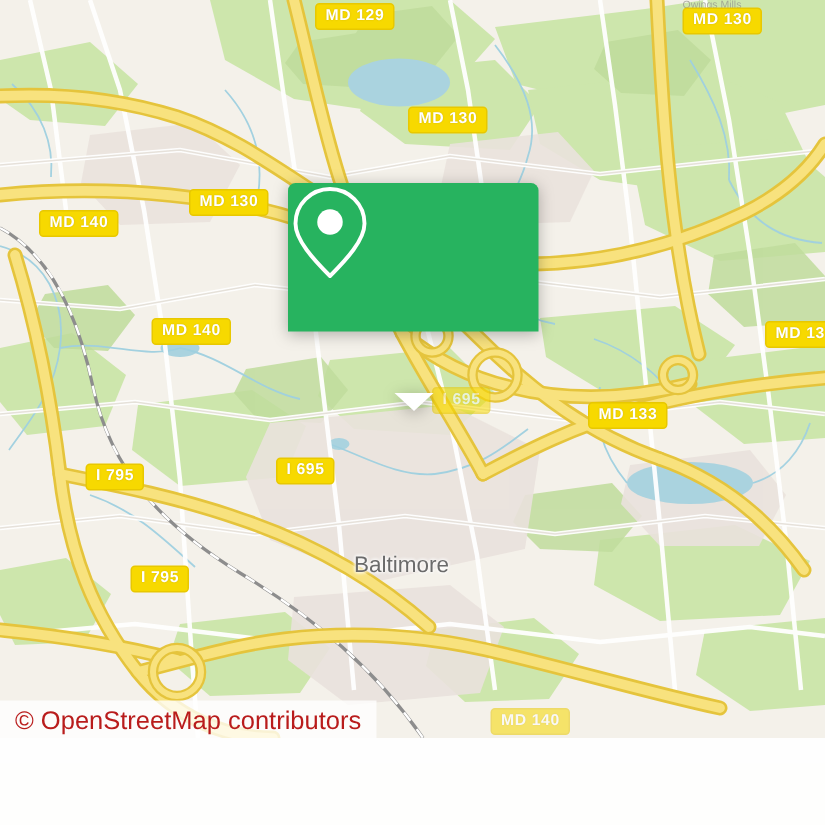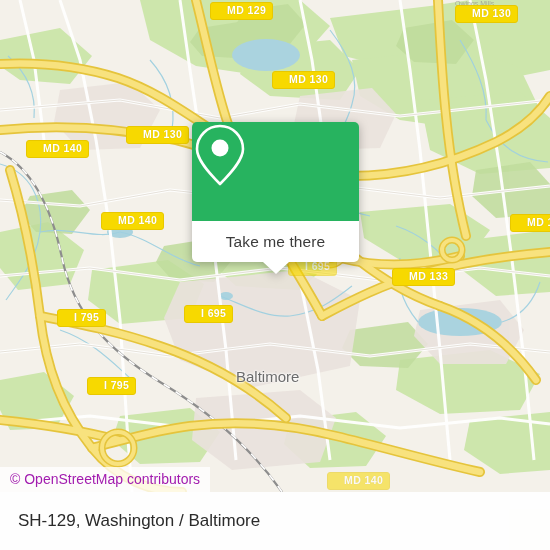--- a/index.html
+++ b/index.html
@@ -17,21 +17,21 @@
   
   .shield{
     position:absolute;
     background:#f7d900;
     border:1.5px solid #e8c800;
     border-radius:3px;
     color:#ffffff;
     font-size:10.5px;
     font-weight:bold;
     letter-spacing:.4px;
-    padding:2px 6px 3px 16px;
+    padding:2px 6px 3px 6px;
     line-height:11px;
     white-space:nowrap;
     text-shadow:0 0 1px rgba(120,100,0,.35);
     box-sizing:border-box;
   }
   .shield.faded{opacity:.55;}
 
   .place-label{
     position:absolute;
     color:#6b6b6b;
@@ -67,21 +67,21 @@
     border-left:13px solid transparent;
     border-right:13px solid transparent;
     border-top:12px solid #ffffff;
   }
 
   
   .attribution{
     position:absolute;left:0;top:467px;
     background:rgba(255,255,255,.78);
     padding:4px 10px 5px 10px;
-    font-size:14px;color:#a21caf;white-space:nowrap;
+    font-size:17px;color:#b91c1c;white-space:nowrap;
   }
 
   
   .footer{
     position:absolute;left:0;top:492px;width:550px;height:58px;
     background:rgba(255,255,255,.93);
     display:flex;align-items:center;justify-content:space-between;
     padding:0 18px;box-sizing:border-box;
   }
   .footer-title{font-size:17px;color:#2b2b2b;white-space:nowrap;}
@@ -254,25 +254,21 @@
     <div class="shield faded" style="left:327px;top:472px;">MD 140</div>
 
     <div class="callout">
       <div class="callout-top">
         <svg width="56" height="66" viewBox="0 0 56 66">
           <path d="M28 4 C15.3 4 5 14.3 5 27 C5 38 17 51 28 62 C39 51 51 38 51 27 C51 14.3 40.7 4 28 4 Z" fill="none" stroke="#ffffff" stroke-width="2.6" stroke-linejoin="round"></path>
           <circle cx="28" cy="26" r="8.5" fill="#ffffff"></circle>
         </svg>
       </div>
       <div class="callout-tail"></div>
-      <div class="callout-bottom">
-        <span>Take me there</span>
-      </div>
     </div>
 
     <div class="attribution">© OpenStreetMap contributors</div>
   </div>
 
   <div class="footer">
-    <div class="footer-title">SH-129, Washington / Baltimore</div>
   </div>
 
 </div>
 
 </body></html>

